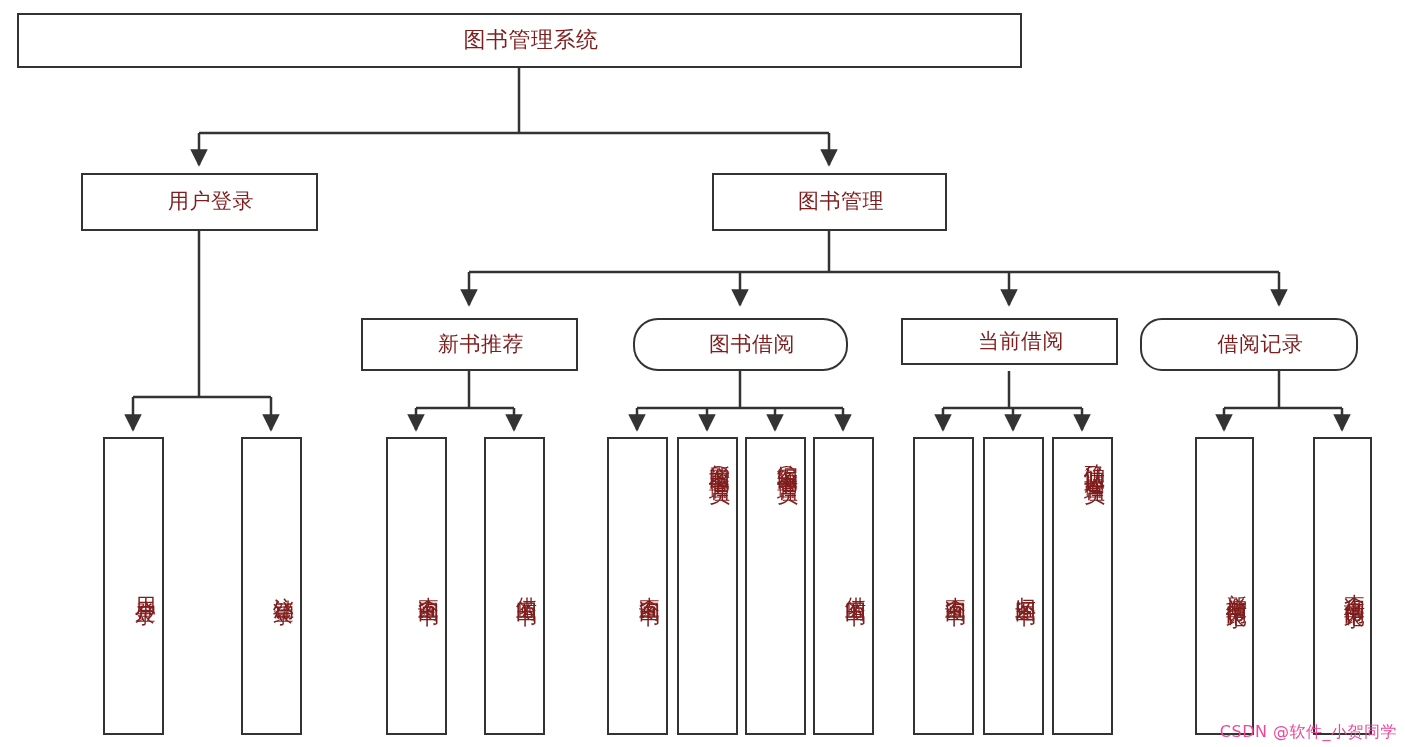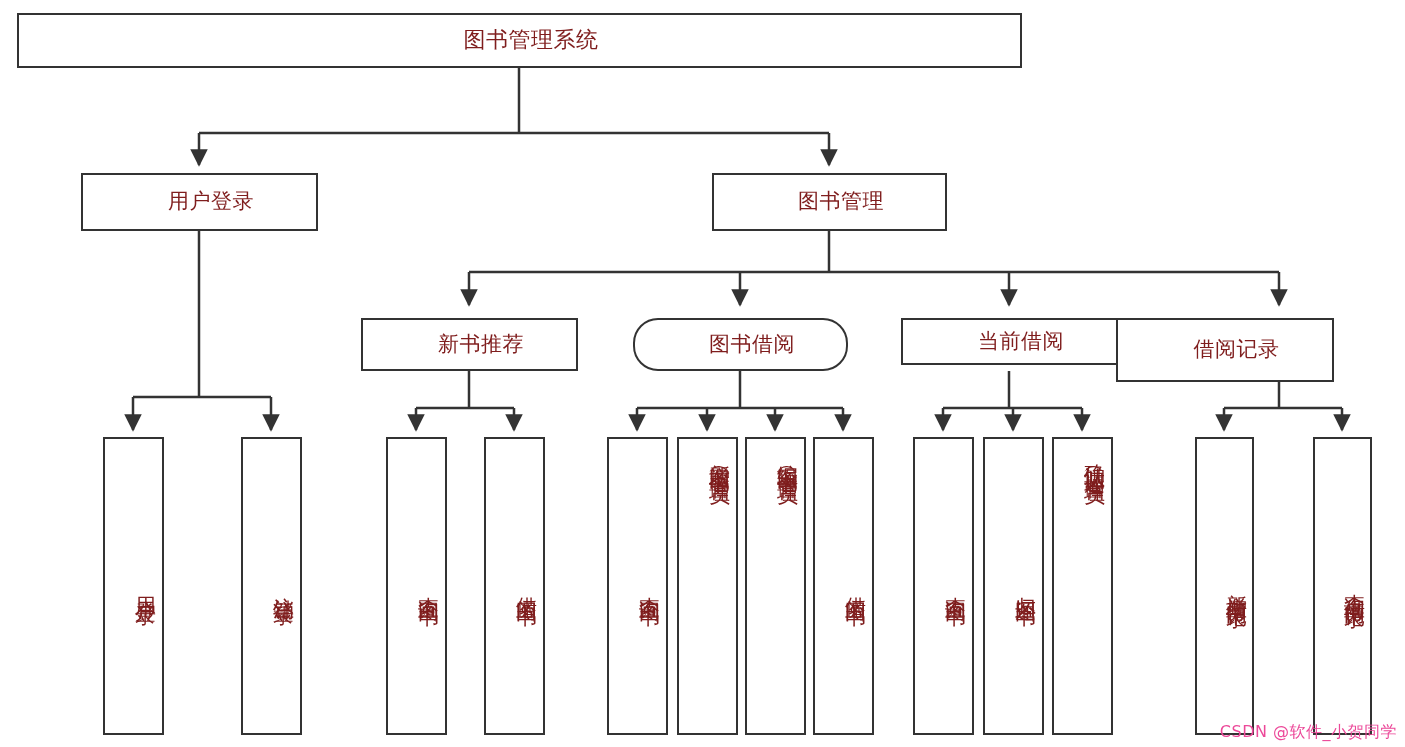--- a/index.html
+++ b/index.html
@@ -148,21 +148,21 @@
 
   <div class="node horiz" style="left:361px; top:318px; width:217px; height:53px;">
     <span class="label">新书推荐</span>
   </div>
   <div class="node horiz" style="left:633px; top:318px; width:215px; height:53px;border-radius:25px;">
     <span class="label">图书借阅</span>
   </div>
   <div class="node horiz" style="left:901px; top:318px; width:217px; height:47px;">
     <span class="label">当前借阅</span>
   </div>
-  <div class="node horiz" style="left:1116px; top:318px; width:218px; height:64px;">
+  <div class="node horiz" style="left:1140px; top:318px; width:218px; height:53px;border-radius:22px;">
     <span class="label">借阅记录</span>
   </div>
 
   <div class="node vert short" style="left:103px; top:437px; width:61px; height:298px;">
     <span class="label">用户登录</span>
   </div>
   <div class="node vert short" style="left:241px; top:437px; width:61px; height:298px;">
     <span class="label">注销登录</span>
   </div>
 

